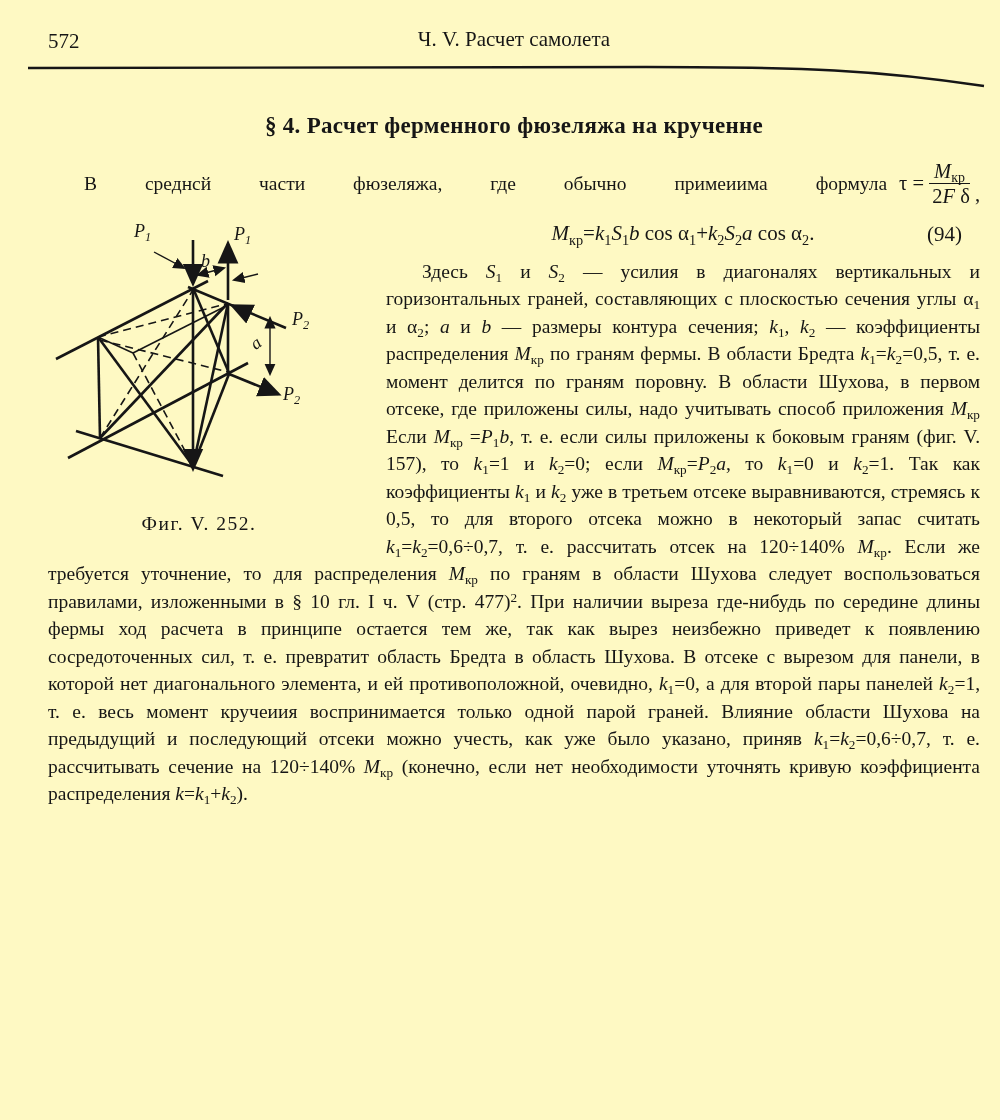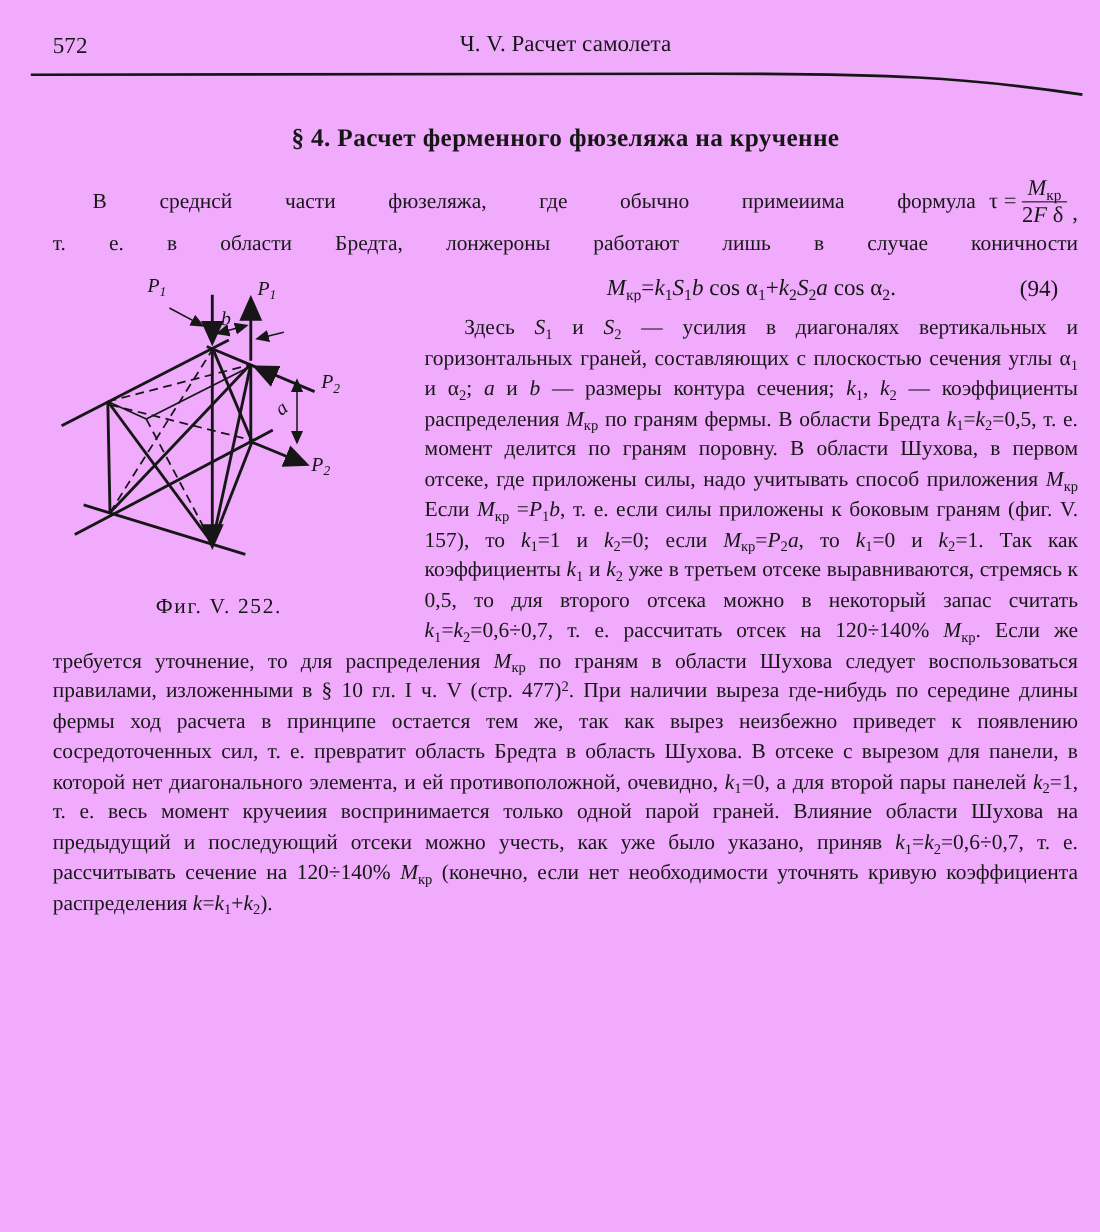--- a/index.html
+++ b/index.html
@@ -1,16 +1,16 @@
 <!DOCTYPE html>
 <html><head>
 <meta charset="utf-8">
 <style>
   html,body{margin:0;padding:0;background:#e8e8e4;}
-  .page{position:relative;width:1000px;height:1120px;margin:0 auto;background:#f0abfc;
+  .page{position:relative;width:1000px;height:1120px;margin:0 auto;background:#fef9c3;
         color:#161616;font-family:"Liberation Serif",serif;font-size:19.5px;line-height:27.5px;
         box-sizing:border-box;padding:20px 20px 0 48px;overflow:hidden;}
   
   .header{position:relative;height:44px;}
   .pagenum{position:absolute;left:0;top:8px;font-size:21px;}
   .running{display:block;text-align:center;font-size:21px;padding-top:6px;}
   .rule{position:absolute;left:26px;top:60px;}
   
   h1{font-size:23px;font-weight:bold;text-align:center;margin:48px 0 20px 0;letter-spacing:.3px;}
   
@@ -19,21 +19,21 @@
   .noind{text-indent:0;}
   .sp{margin-top:8px;}
   .just{text-align:justify;text-align-last:justify;}
   i{font-style:italic;}
   sub{font-size:68%;vertical-align:-0.32em;line-height:0;}
   sup{font-size:68%;vertical-align:0.45em;line-height:0;}
   
   .line1{display:flex;align-items:center;margin-top:0;}
   .l1text{flex:1;text-indent:36px;text-align:justify;text-align-last:justify;padding-right:12px;}
   .tauwrap{white-space:nowrap;display:inline-flex;align-items:center;gap:5px;font-size:20.5px;}
-  .frac{display:inline-block;text-align:left;line-height:1.12;}
+  .frac{display:inline-block;text-align:right;line-height:1.12;}
   .frac .num{display:block;border-bottom:1.7px solid #161616;padding:0 5px 1px 5px;}
   .frac .den{display:block;padding-top:1px;}
   .tail{align-self:flex-end;}
   .line2{margin-bottom:2px;}
   
   .wrapsec{margin-top:12px;}
   .figure{float:left;width:302px;margin:8px 36px 2px 0;}
   .figcanvas{position:relative;width:302px;height:262px;}
   .flabel{position:absolute;font-style:italic;font-size:18px;line-height:1;}
   .flabel.rot{transform:rotate(-38deg);}
@@ -63,21 +63,20 @@
     <span class="l1text">В среднсй части фюзеляжа, где обычно примеиима формула</span>
     <span class="tauwrap">
       <span>τ =</span>
       <span class="frac">
         <span class="num"><i>M</i><sub>кр</sub></span>
         <span class="den">2<i>F</i> δ</span>
       </span>
       <span class="tail">,</span>
     </span>
   </div>
-  <div class="just line2">т. е. в области Бредта, лонжероны работают лишь в случае коничности</div>
 
   <div class="wrapsec">
 
     <div class="figure">
       <div class="figcanvas">
         <svg width="302" height="262" viewBox="0 0 302 262">
           <defs>
             <marker id="ah" markerWidth="9" markerHeight="9" refX="7.5" refY="4" orient="auto-start-reverse" viewBox="0 0 9 8">
               <path d="M0,0 L9,4 L0,8 Z" fill="#161616"></path>
             </marker>

